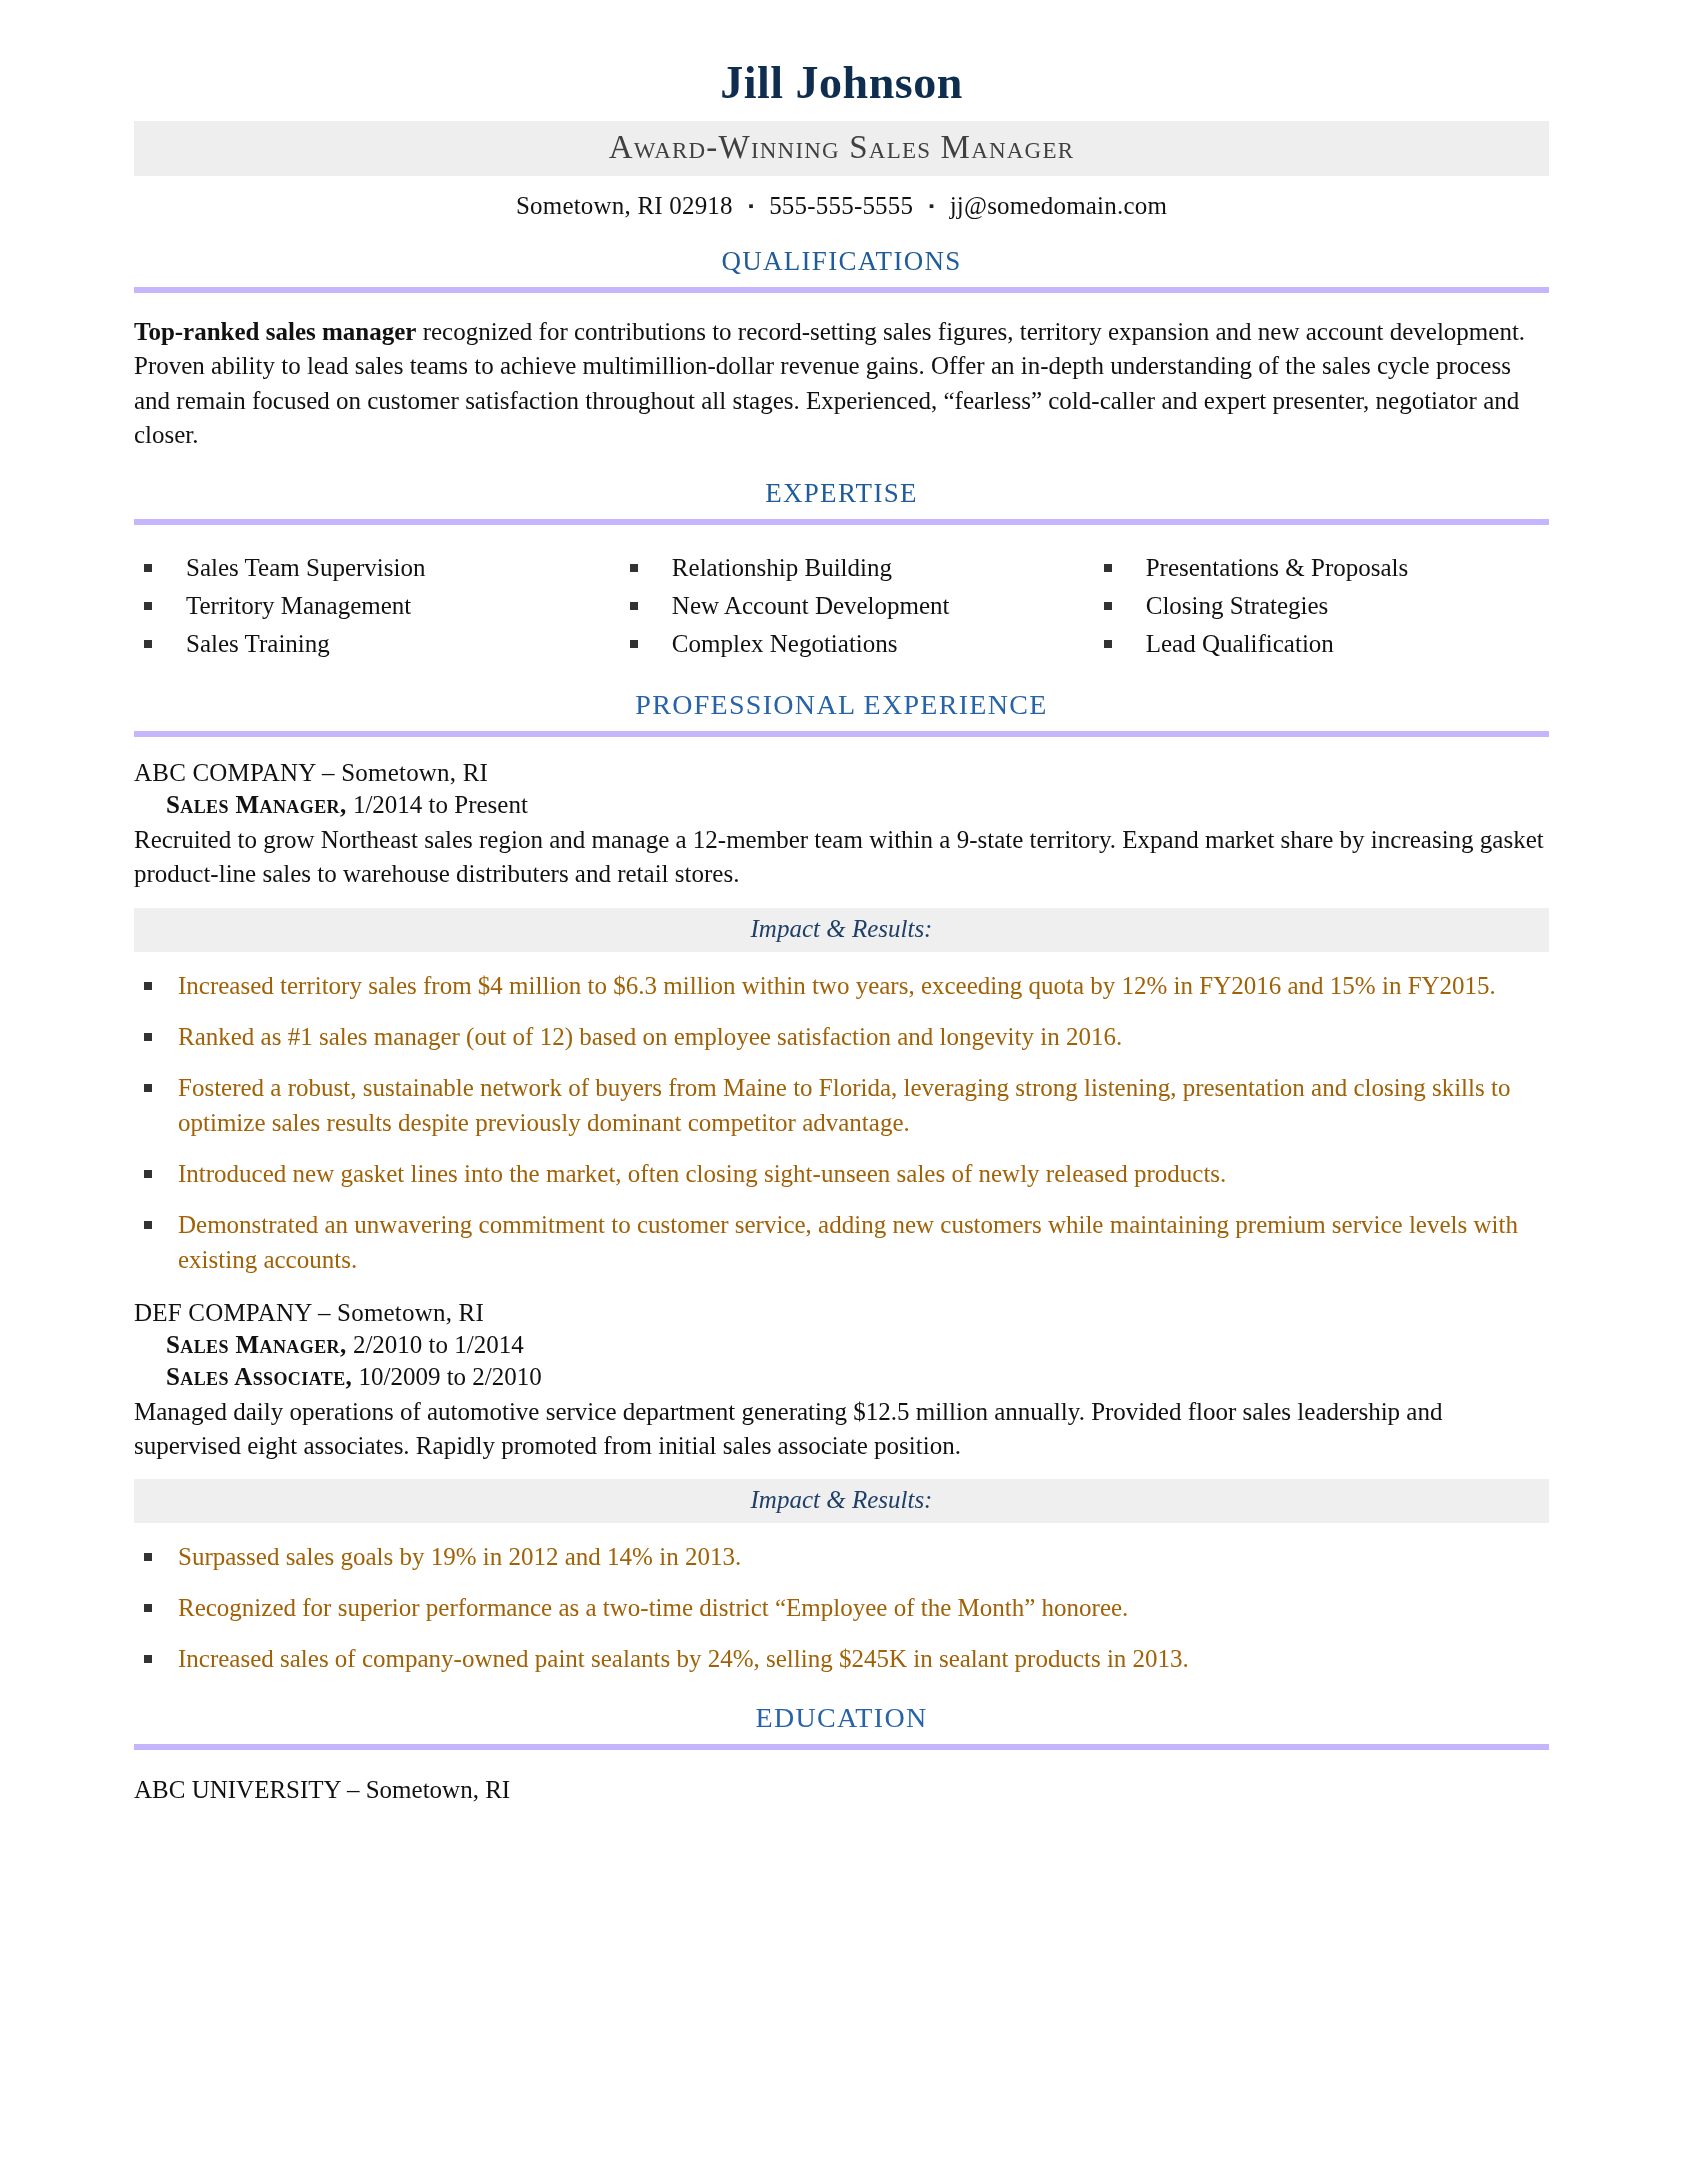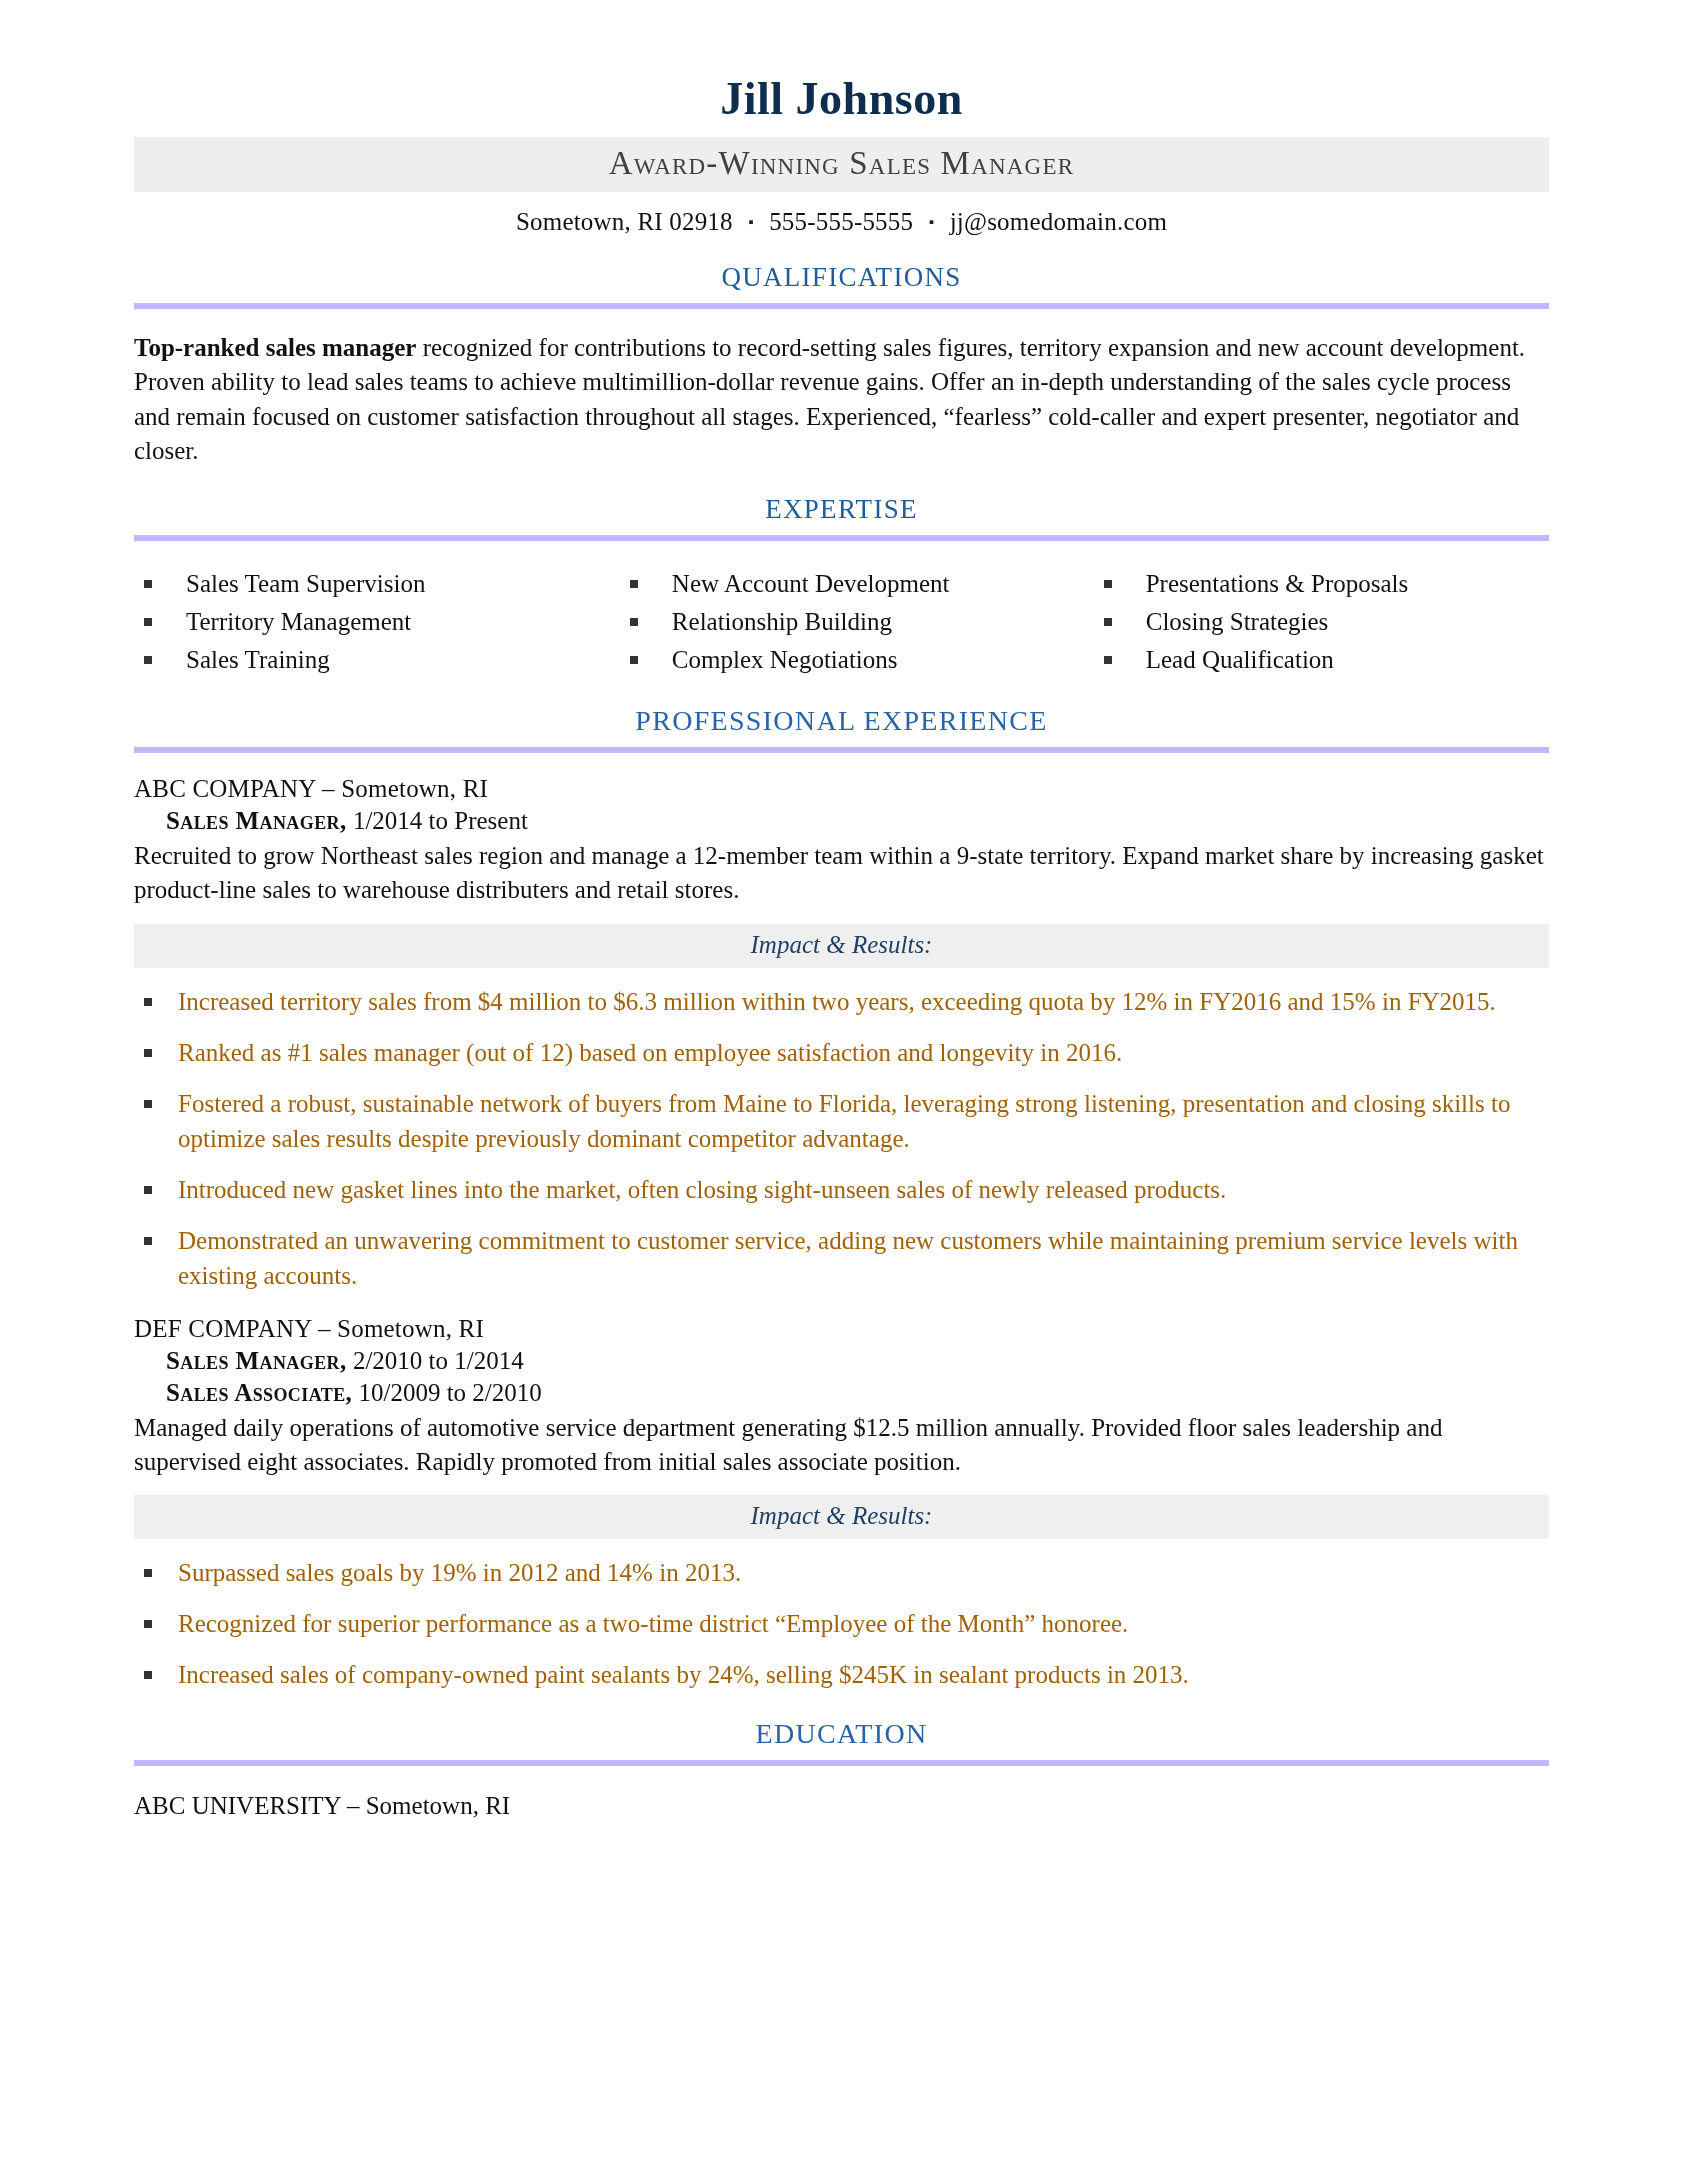--- a/index.html
+++ b/index.html
@@ -12,21 +12,21 @@
     height: 2178px;
     font-family: "Liberation Serif", serif;
     color: #1a1a1a;
     -webkit-font-smoothing: antialiased;
   }
   .page {
     position: relative;
     width: 1683px;
     height: 2178px;
     box-sizing: border-box;
-    padding: 72px 134px 0 134px;
+    padding: 56px 134px 0 134px;
   }
 
   
   .name {
     text-align: center;
     font-family: "Liberation Serif", serif;
     font-weight: bold;
     font-size: 46px;
     color: #0f2d4e;
     letter-spacing: 0.5px;
@@ -207,25 +207,25 @@
         <span>Territory Management</span>
       </div>
       <div class="bullet-line">
         <span class="sq"></span>
         <span>Sales Training</span>
       </div>
     </div>
     <div class="expertise-col c2">
       <div class="bullet-line">
         <span class="sq"></span>
+        <span>Relationship Building</span>
+      </div>
+      <div class="bullet-line">
+        <span class="sq"></span>
         <span>New Account Development</span>
-      </div>
-      <div class="bullet-line">
-        <span class="sq"></span>
-        <span>Relationship Building</span>
       </div>
       <div class="bullet-line">
         <span class="sq"></span>
         <span>Complex Negotiations</span>
       </div>
     </div>
     <div class="expertise-col c3">
       <div class="bullet-line">
         <span class="sq"></span>
         <span>Presentations &amp; Proposals</span>

